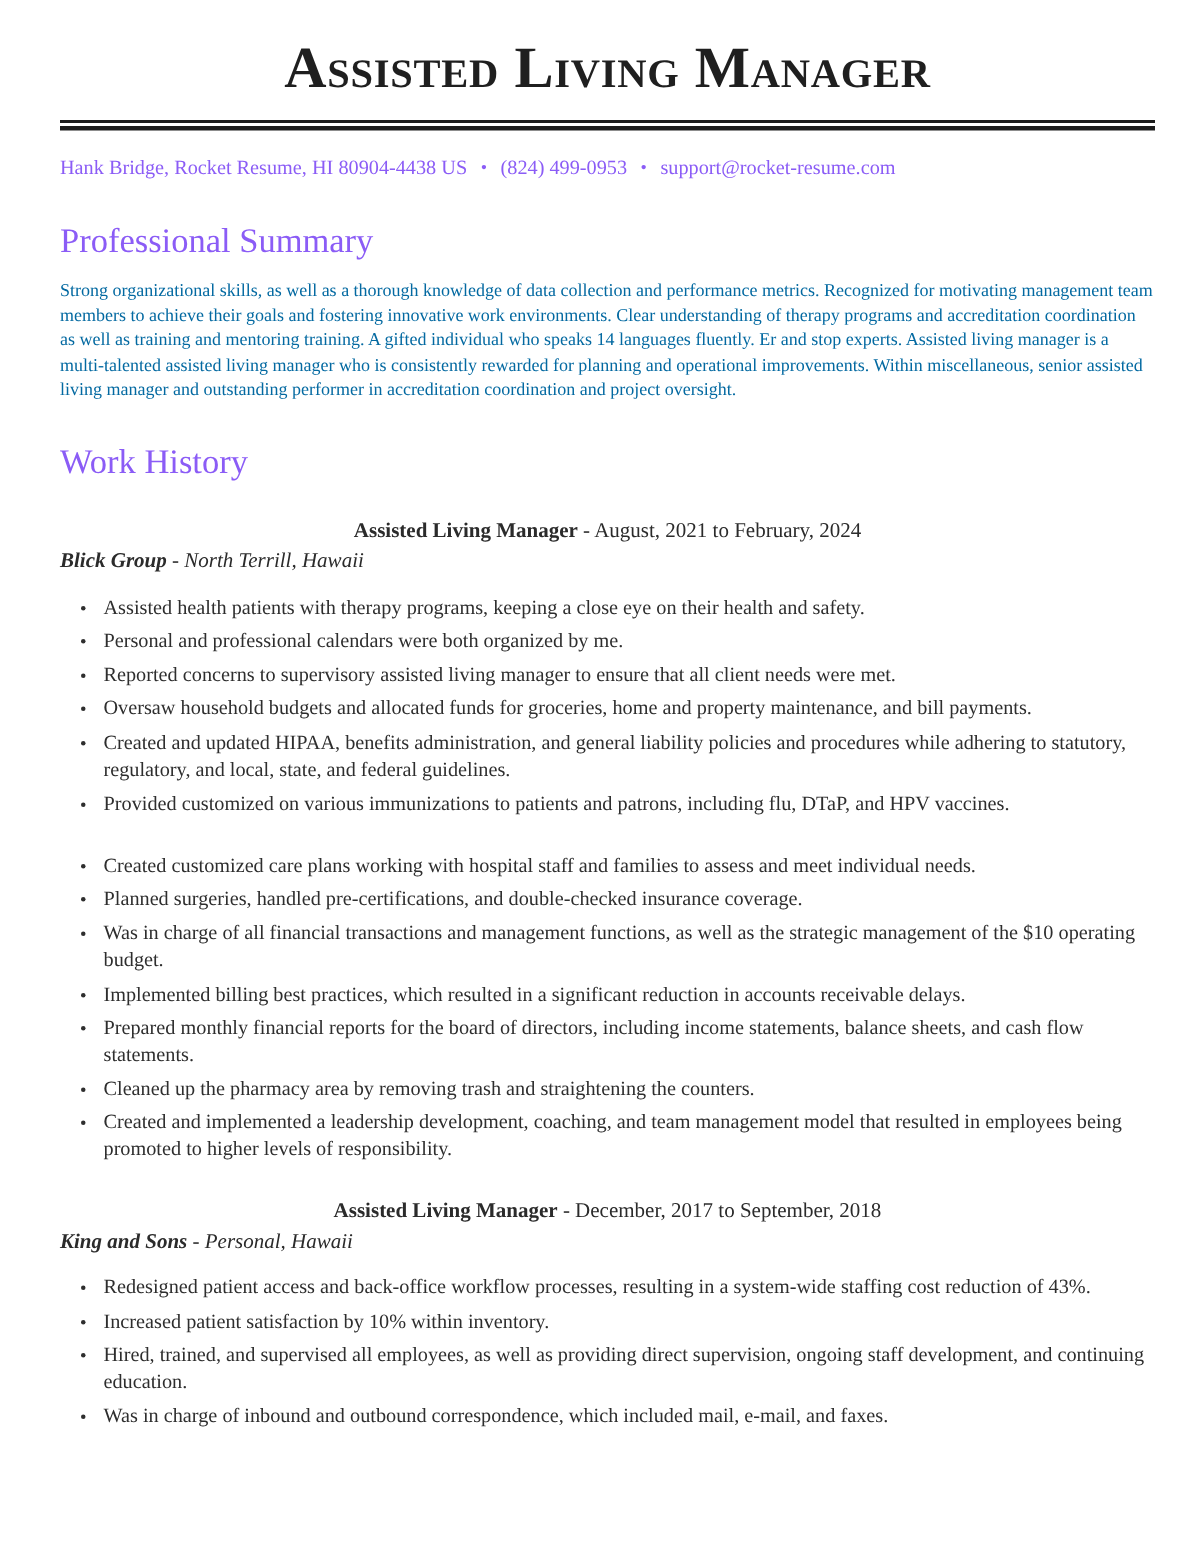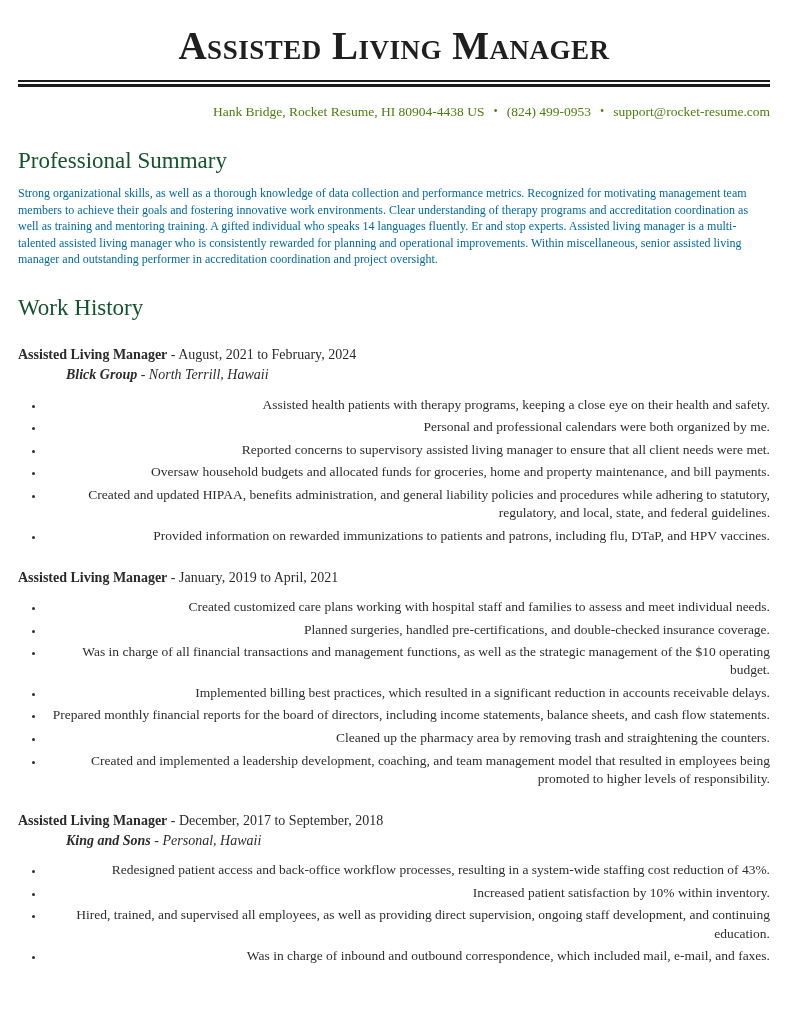--- a/index.html
+++ b/index.html
@@ -4,21 +4,21 @@
 <style>
   html, body { margin: 0; padding: 0; }
   body {
     width: 800px;
     height: 1035px;
     overflow: hidden;
     background: #ffffff;
     color: #2e2e2e;
     font-family: "Liberation Serif", serif;
   }
-  .page { padding: 24px 30px 0 18px; }
+  .page { padding: 24px 30px 0 40px; }
 
   .doc-title {
     margin: 0;
     text-align: center;
     font-size: 39px;
     line-height: 1.12;
     font-weight: 700;
     font-variant: small-caps;
     letter-spacing: 0.5px;
     color: #1f1f1f;
@@ -26,59 +26,58 @@
 
   .header-divider {
     margin-top: 12px;
     height: 2px;
     border-top: 2px solid #1c1c1c;
     border-bottom: 3px solid #1c1c1c;
   }
 
   .contact-line {
     margin-top: 17px;
-    text-align: right;
+    text-align: left;
     font-size: 13.5px;
-    color: #4d7c0f;
+    color: #8b5cf6;
     white-space: nowrap;
   }
   .contact-sep {
     display: inline-block;
     margin: 0 9px;
     font-size: 12px;
     vertical-align: 1px;
   }
 
   .section-heading {
     margin: 27px 0 0 0;
     font-size: 23px;
     font-weight: 400;
-    color: #14532d;
+    color: #8b5cf6;
     line-height: 1.2;
   }
 
   .summary-text {
     margin: 11px 0 0 0;
     font-size: 12px;
     line-height: 1.37;
     color: #0369a1;
   }
 
   .job { margin-top: 23px; }
-  .job-line1 { font-size: 14px; line-height: 1.45; color: #2b2b2b; }
+  .job-line1 { font-size: 14px; line-height: 1.45; color: #2b2b2b; text-align: center; }
   .job-title { font-weight: 700; }
-  .job-line2 { font-size: 14px; line-height: 1.45; font-style: italic; color: #2b2b2b; margin-left: 48px; }
+  .job-line2 { font-size: 14px; line-height: 1.45; font-style: italic; color: #2b2b2b; }
   .job-company { font-weight: 700; }
 
   .job-bullets {
     margin: 10px 0 0 0;
     padding-left: 27px;
     font-size: 13.5px;
     color: #2e2e2e;
-    text-align: right;
   }
   .job-bullets li {
     margin-bottom: 4.5px;
     line-height: 1.34;
     padding-left: 2px;
   }
   .job-bullets li::marker { font-size: 0.8em; }
 </style>
 </head>
 <body>
@@ -101,26 +100,25 @@
   <div id="jobs-list">
   <section class="job">
     <div class="job-line1"><span class="job-title">Assisted Living Manager</span><span class="job-dates"> - August, 2021 to February, 2024</span></div>
     <div class="job-line2"><span class="job-company">Blick Group</span><span class="job-location"> - North Terrill, Hawaii</span></div>
     <ul class="job-bullets">
           <li>Assisted health patients with therapy programs, keeping a close eye on their health and safety.</li>
           <li>Personal and professional calendars were both organized by me.</li>
           <li>Reported concerns to supervisory assisted living manager to ensure that all client needs were met.</li>
           <li>Oversaw household budgets and allocated funds for groceries, home and property maintenance, and bill payments.</li>
           <li>Created and updated HIPAA, benefits administration, and general liability policies and procedures while adhering to statutory, regulatory, and local, state, and federal guidelines.</li>
-          <li>Provided information on rewarded immunizations to patients and patrons, including flu, DTaP, and HPV vaccines.</li>
+          <li>Provided customized on various immunizations to patients and patrons, including flu, DTaP, and HPV vaccines.</li>
         </ul>
   </section>
 
   <section class="job">
-    <div class="job-line1"><span class="job-title">Assisted Living Manager</span><span class="job-dates"> - January, 2019 to April, 2021</span></div>
     <ul class="job-bullets">
           <li>Created customized care plans working with hospital staff and families to assess and meet individual needs.</li>
           <li>Planned surgeries, handled pre-certifications, and double-checked insurance coverage.</li>
           <li>Was in charge of all financial transactions and management functions, as well as the strategic management of the $10 operating budget.</li>
           <li>Implemented billing best practices, which resulted in a significant reduction in accounts receivable delays.</li>
           <li>Prepared monthly financial reports for the board of directors, including income statements, balance sheets, and cash flow statements.</li>
           <li>Cleaned up the pharmacy area by removing trash and straightening the counters.</li>
           <li>Created and implemented a leadership development, coaching, and team management model that resulted in employees being promoted to higher levels of responsibility.</li>
         </ul>
   </section>

